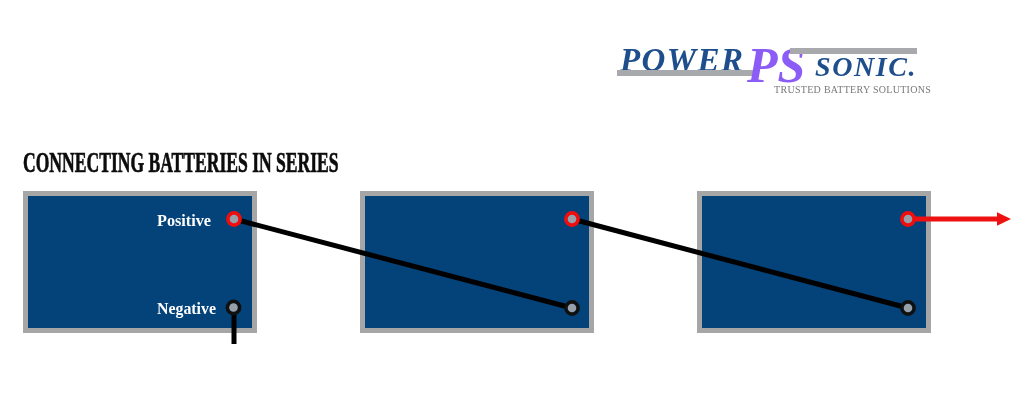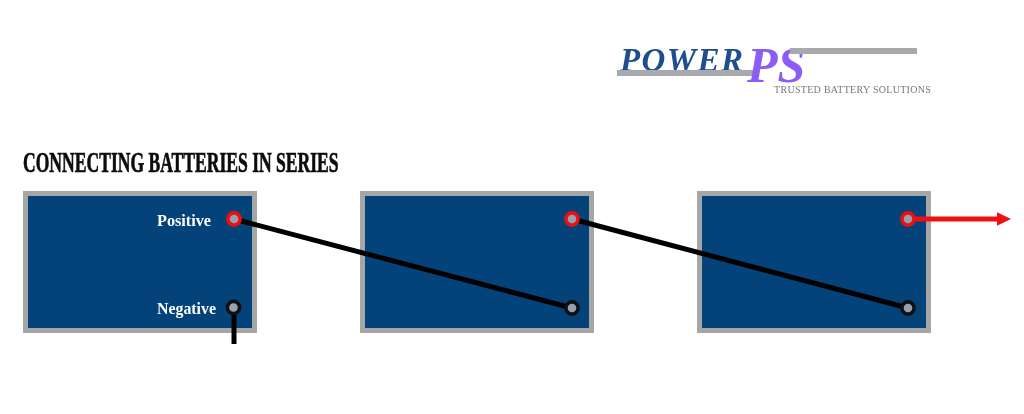--- a/index.html
+++ b/index.html
@@ -22,20 +22,21 @@
          line-height:29px;white-space:nowrap;transform:scaleX(0.606);
          transform-origin:0 0;-webkit-text-stroke:0.7px #0c0c0c;}
 </style>
 </head>
 <body>
 <div class="page">
   <div class="abs lg-power">POWER</div>
   <div class="abs lg-bar1"></div>
   <div class="abs lg-ps">PS</div>
   <div class="abs lg-bar2"></div>
+  <div class="abs lg-sonic">SONIC.</div>
   <div class="abs lg-sub">TRUSTED BATTERY SOLUTIONS</div>
   <div class="abs title">CONNECTING BATTERIES IN SERIES</div>
   <svg class="abs" style="left:0;top:0;" width="1024" height="414" viewBox="0 0 1024 414">
 
     <g>
       <rect x="23" y="191" width="234" height="142" fill="#a6a6a6"></rect>
       <rect x="28" y="196" width="224" height="132" fill="#04437a"></rect>
       <rect x="360" y="191" width="234" height="142" fill="#a6a6a6"></rect>
       <rect x="365" y="196" width="224" height="132" fill="#04437a"></rect>
       <rect x="697" y="191" width="234" height="142" fill="#a6a6a6"></rect>

